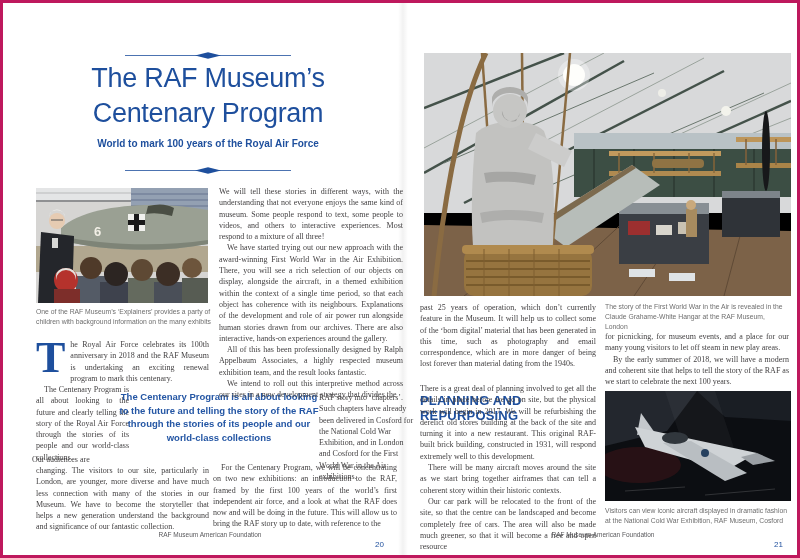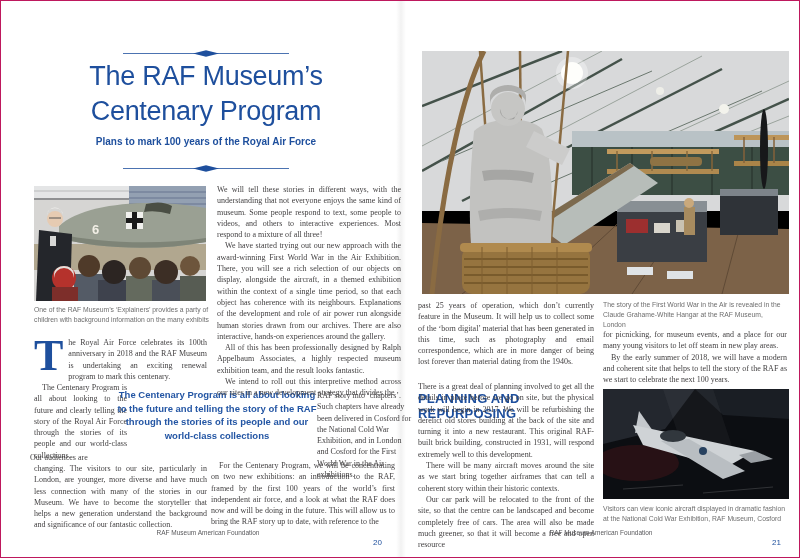--- a/index.html
+++ b/index.html
@@ -1,17 +1,17 @@
 <!DOCTYPE html>
 <html><head>
 <meta charset="utf-8">
 <style>
   html,body{margin:0;padding:0;background:#fff;}
   #spread{position:relative;width:800px;height:558px;background:#ffffff;overflow:hidden;
-          font-family:"Liberation Serif", serif;color:#413f40;border:1px solid #be185d;box-sizing:border-box;}
+          font-family:"Liberation Serif", serif;color:#413f40;border:3px solid #be185d;box-sizing:border-box;}
   .abs{position:absolute;}
   .body-text{font-size:8px;line-height:11.3px;color:#413f40;text-align:justify;}
   .body-text p{margin:0;}
   .body-text p.ind{text-indent:8px;}
   .caption{font-family:"Liberation Sans", sans-serif;font-size:6.8px;line-height:9.8px;color:#6e6e6e;}
   .title{font-family:"Liberation Sans", sans-serif;font-size:27px;line-height:35px;color:#1e4f9d;
          text-align:center;letter-spacing:-0.3px;}
   .subtitle{font-family:"Liberation Sans", sans-serif;font-size:10px;font-weight:bold;color:#1e4f9d;text-align:center;}
   .pullquote{font-family:"Liberation Sans", sans-serif;font-size:9.5px;line-height:13.5px;font-weight:bold;
              color:#2456a4;text-align:center;}
@@ -36,21 +36,21 @@
         <line x1="0" y1="4.5" x2="166" y2="4.5" stroke="#1e4f9d" stroke-width="0.8"></line>
         <polygon points="70,4.5 83,1.2 96,4.5 83,7.8" fill="#1e4f9d"></polygon>
       </svg>
     </div>
 
     <div class="abs title" style="left:40px;top:58px;width:330px;">
       <div>The RAF Museum’s</div>
       <div>Centenary Program</div>
     </div>
 
-    <div class="abs subtitle" style="left:40px;top:135px;width:330px;">Plans to mark 100 years of the Royal Air Force</div>
+    <div class="abs subtitle" style="left:40px;top:135px;width:330px;">World to mark 100 years of the Royal Air Force</div>
 
     <div class="abs" style="left:122px;top:163px;">
       <svg width="166" height="9" viewBox="0 0 166 9">
         <line x1="0" y1="4.5" x2="166" y2="4.5" stroke="#1e4f9d" stroke-width="0.8"></line>
         <polygon points="70,4.5 83,1.2 96,4.5 83,7.8" fill="#1e4f9d"></polygon>
       </svg>
     </div>
 
     <div class="abs" style="left:33px;top:185px;width:172px;height:115px;">
       <svg width="172" height="115" viewBox="0 0 172 115">

